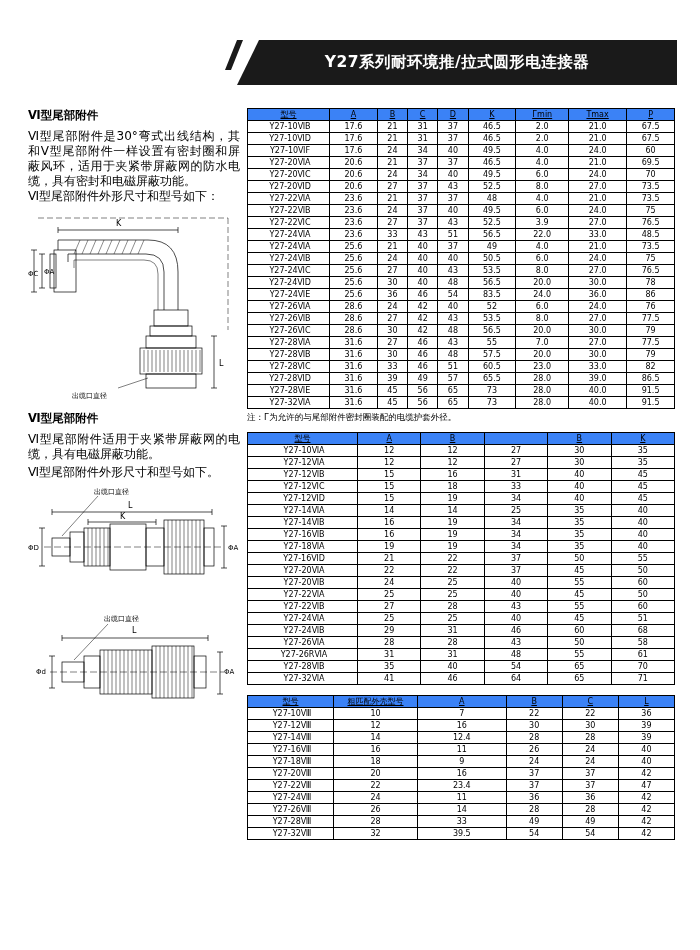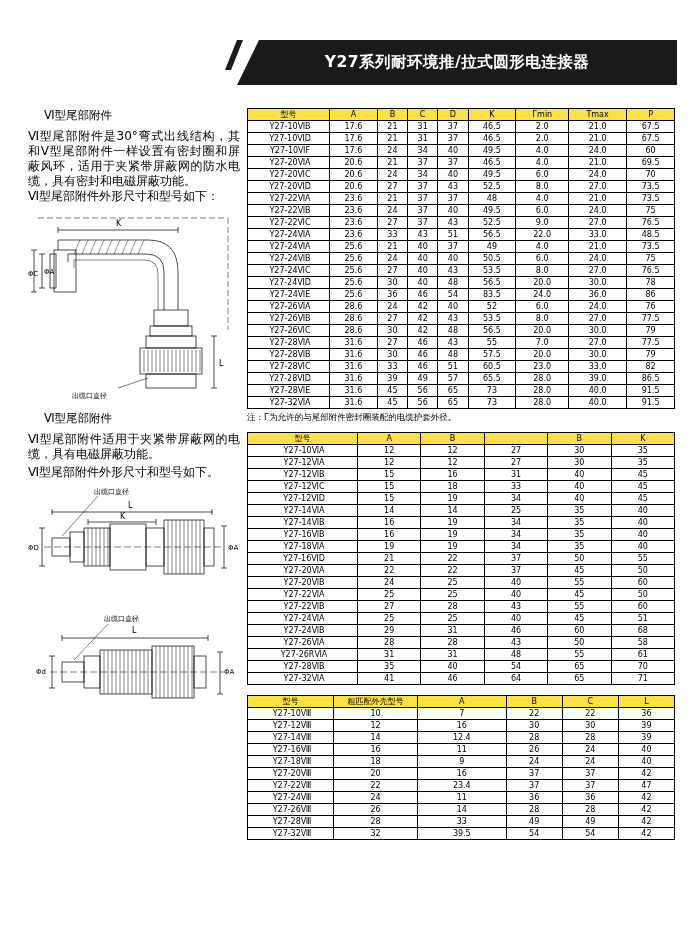--- a/index.html
+++ b/index.html
@@ -31,38 +31,38 @@
     font-family:"DejaVu Sans", sans-serif;
   }
   .banner-tail {
     position:absolute; left:-12px; top:0; width:18px; height:30px;
     background:#1a1a1a;
     clip-path: polygon(12px 0, 18px 0, 6px 100%, 0 100%);
   }
 
   
   .left-col { position:absolute; left:28px; top:108px; width:212px; }
-  .sec-title { font-size:11.5px; font-weight:normal; font-family:"DejaVu Sans", sans-serif; margin-bottom:6px;margin-left:16px; }
+  .sec-title { font-size:11.5px; font-weight:bold; font-family:"DejaVu Sans", sans-serif; margin-bottom:6px; }
   .sec-para { font-size:12px; line-height:15px; font-family:"DejaVu Sans", sans-serif; text-align:justify; }
 
   
   .fig { position:relative; border:0; }
   .fig svg { display:block; }
 
   
   .right-col { position:absolute; left:247px; top:108px; width:428px; }
   table.spec {
     border-collapse:collapse; width:100%;
     font-size:8px; font-family:"DejaVu Sans", sans-serif;
   }
   table.spec th, table.spec td {
     border:1px solid #000; text-align:center; padding:0 1px;
     height:11.2px; line-height:11px; white-space:nowrap;
   }
-  table.spec th { background:#fde047; font-weight:normal; }
+  table.spec th { background:#3b82f6; font-weight:normal;text-decoration:underline; }
   table.spec td.model { text-align:center; padding-left:4px; }
   .tbl-note { font-size:8.5px; font-family:"DejaVu Sans", sans-serif; margin:3px 0 8px 0; }
   .tbl-gap { height:10px; }
 </style>
 </head>
 <body>
 
 <div class="page">
 
   <div class="banner">
@@ -381,21 +381,21 @@
             <td>24.0</td>
             <td>75</td>
           </tr>
           <tr>
             <td class="model">Y27-22ⅥC</td>
             <td>23.6</td>
             <td>27</td>
             <td>37</td>
             <td>43</td>
             <td>52.5</td>
-            <td>9.0</td>
+            <td>3.9</td>
             <td>27.0</td>
             <td>76.5</td>
           </tr>
           <tr>
             <td class="model">Y27-24ⅥA</td>
             <td>23.6</td>
             <td>33</td>
             <td>43</td>
             <td>51</td>
             <td>56.5</td>

